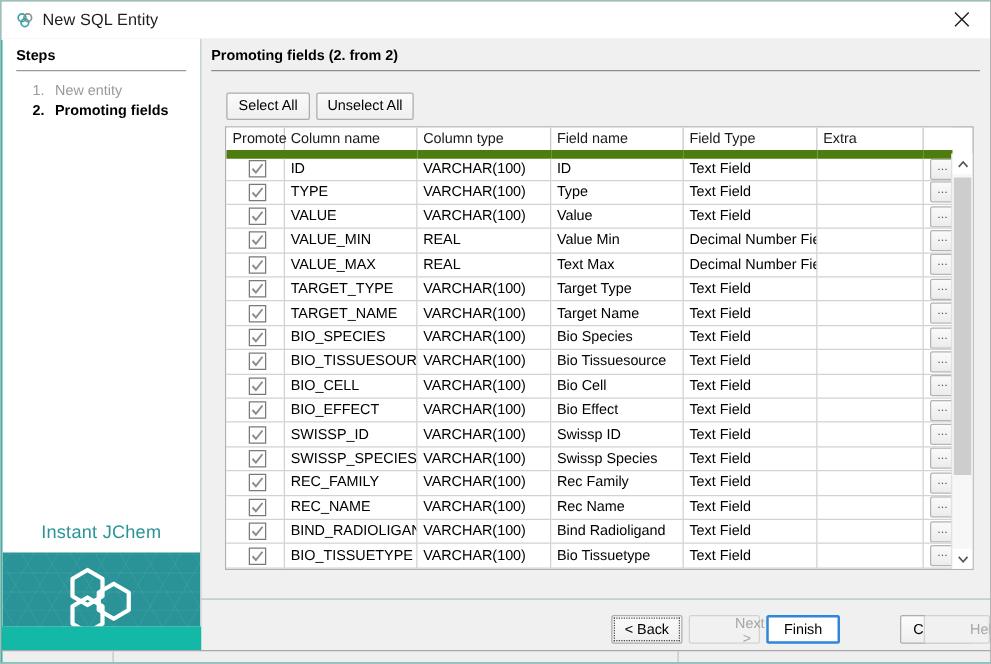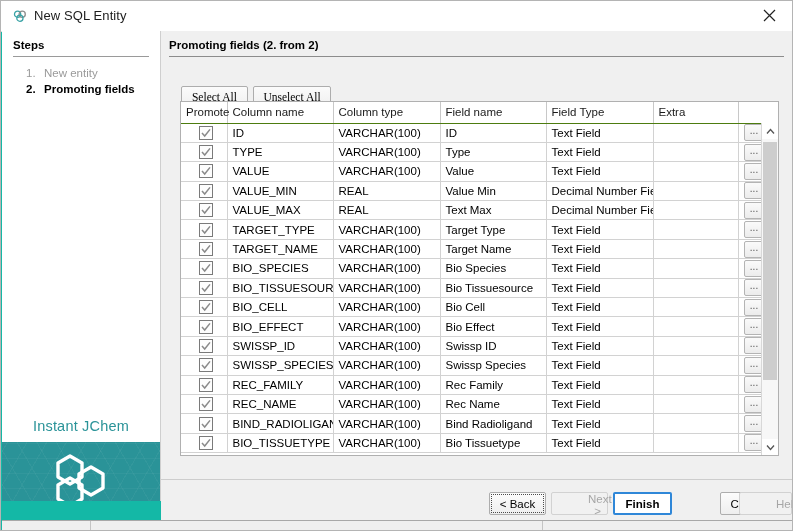--- a/index.html
+++ b/index.html
@@ -144,26 +144,26 @@
   #content-rule {
     position: absolute;
     left: 8px; top: 25px;
     width: 615px;
     height: 1px;
     background: #8c8c8c;
   }
 
   .tbtn {
     position: absolute;
-    top: 85px;
+    top: 73px;
     height: 22px;
     background: linear-gradient(#fbfbfb, #efefef);
     border: 1px solid #adadad;
     border-radius: 2px;
-    font-family: Liberation Serif, serif;
+    font-family: Liberation Sans, sans-serif;
     font-size: 11.5px;
     color: #000;
     cursor: pointer;
     padding: 0;
   }
   #select-all-btn  { left: 180px; width: 67px; }
   #unselect-all-btn{ left: 252px; width: 78px; }
 
   
   #table-wrap {
@@ -179,21 +179,21 @@
   table.grid {
     border-collapse: collapse;
     table-layout: fixed;
     width: 581px;
     font-size: 11.5px;
   }
   table.grid th {
     height: 21px;
     background: #ffffff;
     border-right: 1px solid #c8c8c8;
-    border-bottom: 1px solid #4d7c0f;
+    border-bottom: 7px solid #4d7c0f;
     font-weight: normal;
     text-align: left;
     padding: 0 0 0 5px;
     color: #1a1a1a;
     white-space: nowrap;
     box-sizing: border-box;
   }
   table.grid td {
     height: 19.4px;
     border-right: 1px solid #d2d2d2;
@@ -304,21 +304,21 @@
     cursor: default;
     padding-left: 36px;
   }
   .fbtn.focus {
     outline: 1px dotted #4a4a4a;
     outline-offset: -3px;
   }
   .fbtn.default {
     border: 2px solid #2f87d8;
     background: #ffffff;
-    font-weight: bold;
+    font-weight: normal;
   }
   #back-btn   { left: 328px; width: 57px; }
   #next-btn   { left: 390px; width: 57px; }
   #finish-btn { left: 452px; width: 59px; }
   #cancel-btn { left: 516px; width: 57px; margin-left: 43px; }
   #help-btn   { left: 578px; width: 53px; }
 
   
   #statusbar {
     position: absolute;

